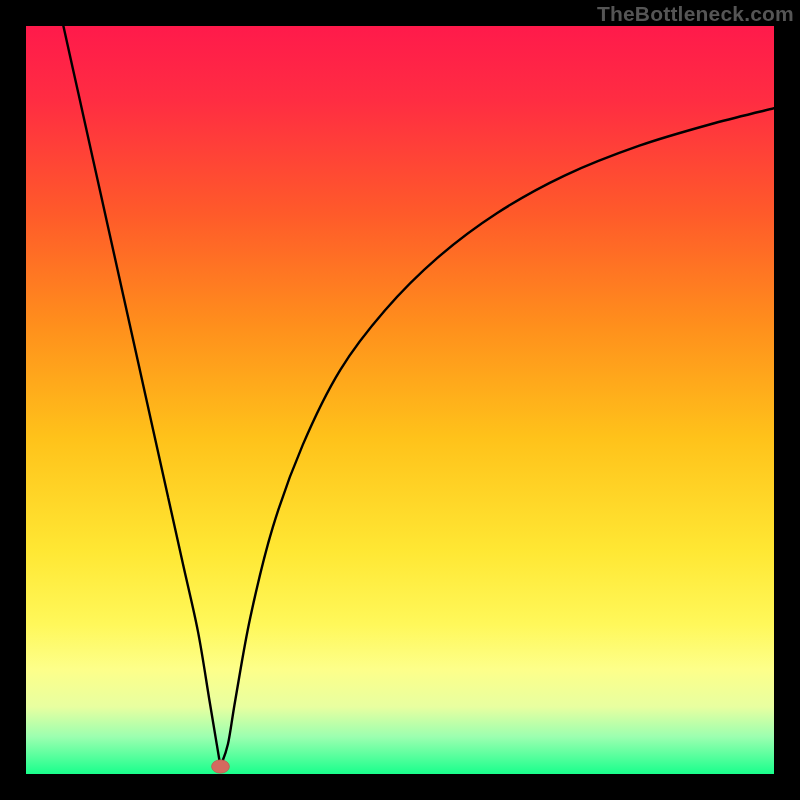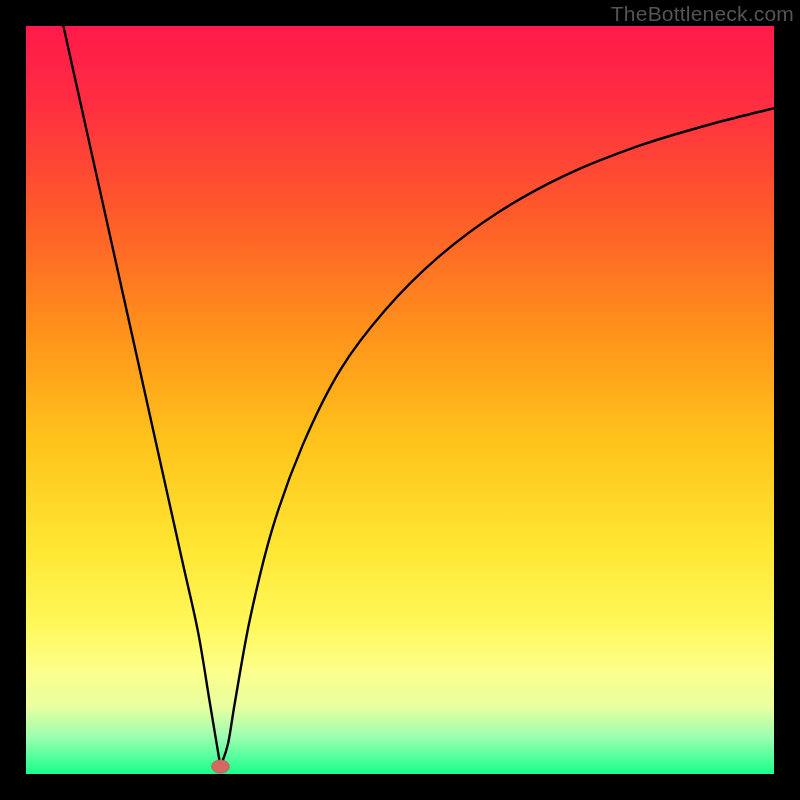--- a/index.html
+++ b/index.html
@@ -25,21 +25,21 @@
     top: 0;
     width: 748px;
     height: 748px;
   }
   .watermark {
     position: absolute;
     top: 2px;
     right: 6px;
     color: #555;
     font-size: 21px;
-    font-weight: 400;
+    font-weight: 700;
     letter-spacing: 0.2px;
     user-select: none;
   }
   svg { display: block; }
 </style>
 </head>
 <body>
 
 <div class="frame">
   <svg class="plot" viewBox="0 0 748 748">

